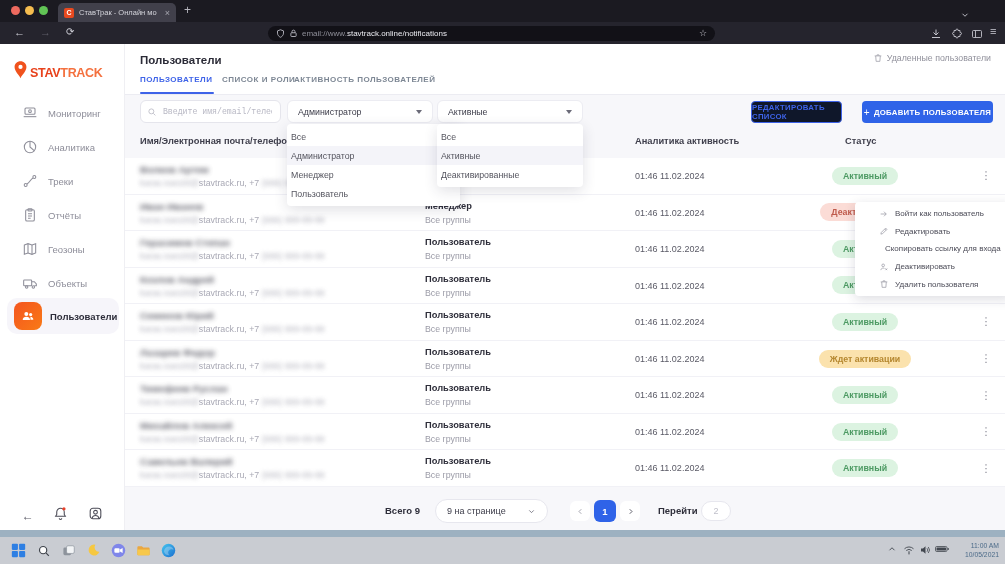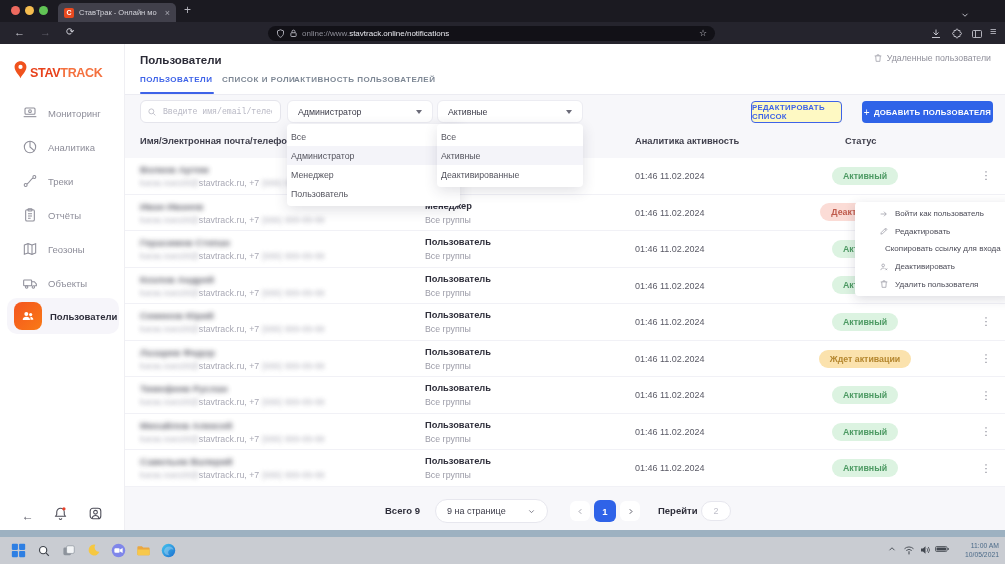--- a/index.html
+++ b/index.html
@@ -46,21 +46,21 @@
   .tabline{position:absolute;left:15px;top:48px;width:74px;height:2px;background:#3e63e8;border-radius:1px;}
   
   .searchbox{position:absolute;left:140px;top:100px;width:141px;height:23px;background:#fff;border:1px solid #e5e5ec;
     border-radius:6px;box-sizing:border-box;display:flex;align-items:center;padding:0 6px;gap:4px;}
   .searchbox input{border:0;outline:0;width:110px;font-size:8.2px;font-family:Liberation Mono, monospace;color:#55555f;background:transparent;}
   .searchbox input::placeholder{color:#b8b8c4;}
   .select{position:absolute;top:100px;height:23px;background:#fff;border:1px solid #ececf2;border-radius:6px;
     box-sizing:border-box;display:flex;align-items:center;justify-content:space-between;padding:0 10px;font-size:8.8px;color:#3c3c49;z-index:10;}
   .tri{width:0;height:0;border-left:3.5px solid transparent;border-right:3.5px solid transparent;border-top:4.5px solid #6b6b78;}
   .btn-outline{position:absolute;left:751px;top:101px;width:91px;height:22px;border:1px solid #3e63e8;border-radius:4px;
-    background:#fef9c3;color:#3e63e8;font-size:7.8px;font-weight:700;letter-spacing:.3px;display:flex;align-items:center;justify-content:center;box-sizing:border-box;}
+    background:#0f172a;color:#3e63e8;font-size:7.8px;font-weight:700;letter-spacing:.3px;display:flex;align-items:center;justify-content:center;box-sizing:border-box;}
   .btn-fill{position:absolute;left:862px;top:101px;width:131px;height:22px;border-radius:4px;background:#2f63e8;color:#fff;
     font-size:7.8px;font-weight:700;letter-spacing:.3px;display:flex;align-items:center;justify-content:center;gap:4px;box-sizing:border-box;}
   
   .thead{position:absolute;left:125px;top:128px;width:880px;height:30px;}
   .th{position:absolute;top:8px;font-size:9.3px;font-weight:600;color:#3f3f4c;}
   .tablebg{position:absolute;left:125px;top:158px;width:880px;height:329px;background:#fff;}
   .trow{position:relative;height:36.55px;border-bottom:1px solid #f1f1f6;box-sizing:border-box;}
   .uname{position:absolute;left:15px;top:6px;font-size:9.8px;font-weight:600;color:#3c3c49;}
   .uemail{position:absolute;left:15px;top:20px;font-size:8.8px;color:#a9a9b5;white-space:nowrap;}
   .blur-strong{filter:blur(2.4px);opacity:.8;}
@@ -130,21 +130,21 @@
         <svg width="9" height="9" viewBox="0 0 24 24">
             <path d="M12 2l8 3v6c0 5-3.5 9-8 11-4.5-2-8-6-8-11V5z" fill="none" stroke="#b9b9c2" stroke-width="2.4"></path>
           </svg>
       </span>
       <span>
         <svg width="9" height="9" viewBox="0 0 24 24">
             <rect x="5" y="10" width="14" height="10" rx="2" fill="none" stroke="#b9b9c2" stroke-width="2.4"></rect>
             <path d="M8 10V7a4 4 0 0 1 8 0v3" fill="none" stroke="#b9b9c2" stroke-width="2.4"></path>
           </svg>
       </span>
-      <span class="urltext"><span class="urlpre">online://www.</span><span class="urlmain">stavtrack.online/notifications</span></span>
+      <span class="urltext"><span class="urlpre">email://www.</span><span class="urlmain">stavtrack.online/notifications</span></span>
       <span class="star">☆</span>
     </div>
     <span class="chromeicon" style="left:930px">
       <svg width="12" height="12" viewBox="0 0 24 24">
           <path d="M12 3v10M7 9l5 5 5-5M4 19h16" fill="none" stroke="#c2c2cb" stroke-width="2"></path>
         </svg>
     </span>
     <span class="chromeicon" style="left:951px">
       <svg width="12" height="12" viewBox="0 0 24 24">
           <path d="M10 4a2 2 0 0 1 4 0v1h4v4h1a2 2 0 0 1 0 4h-1v4h-4v1a2 2 0 0 1-4 0v-1H6v-4H5a2 2 0 0 1 0-4h1V5h4z" fill="none" stroke="#c2c2cb" stroke-width="1.8"></path>

